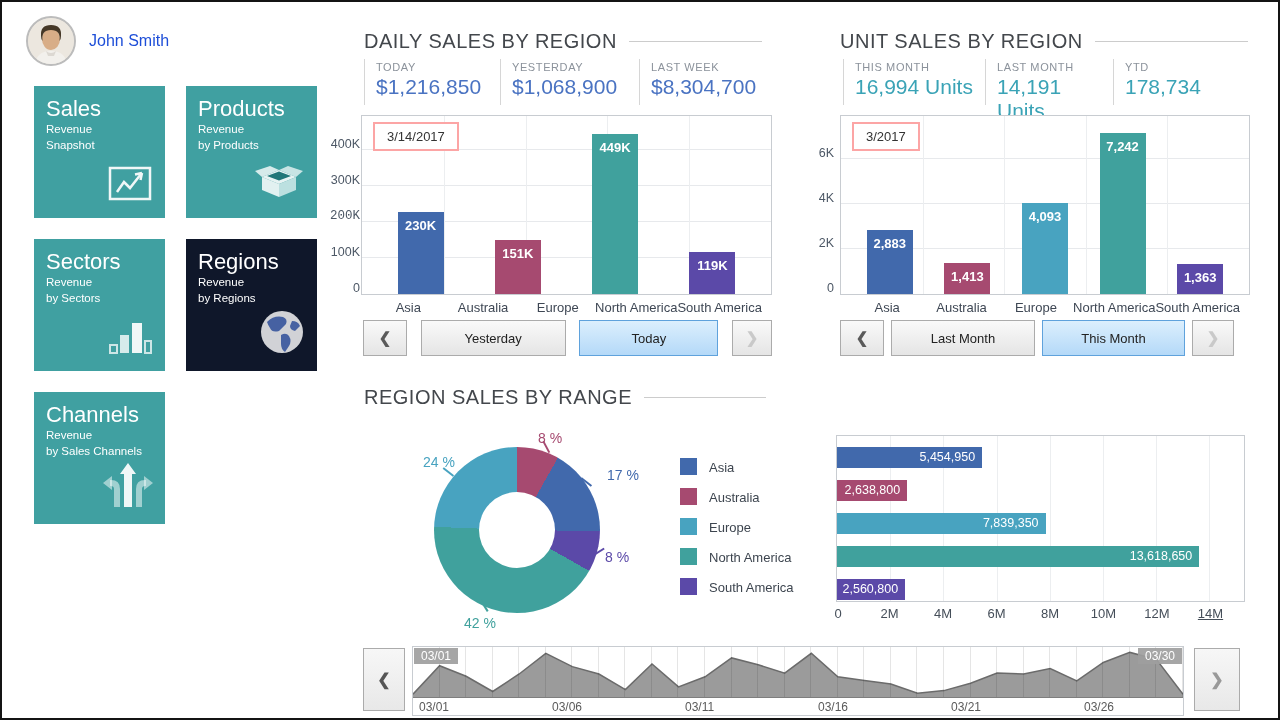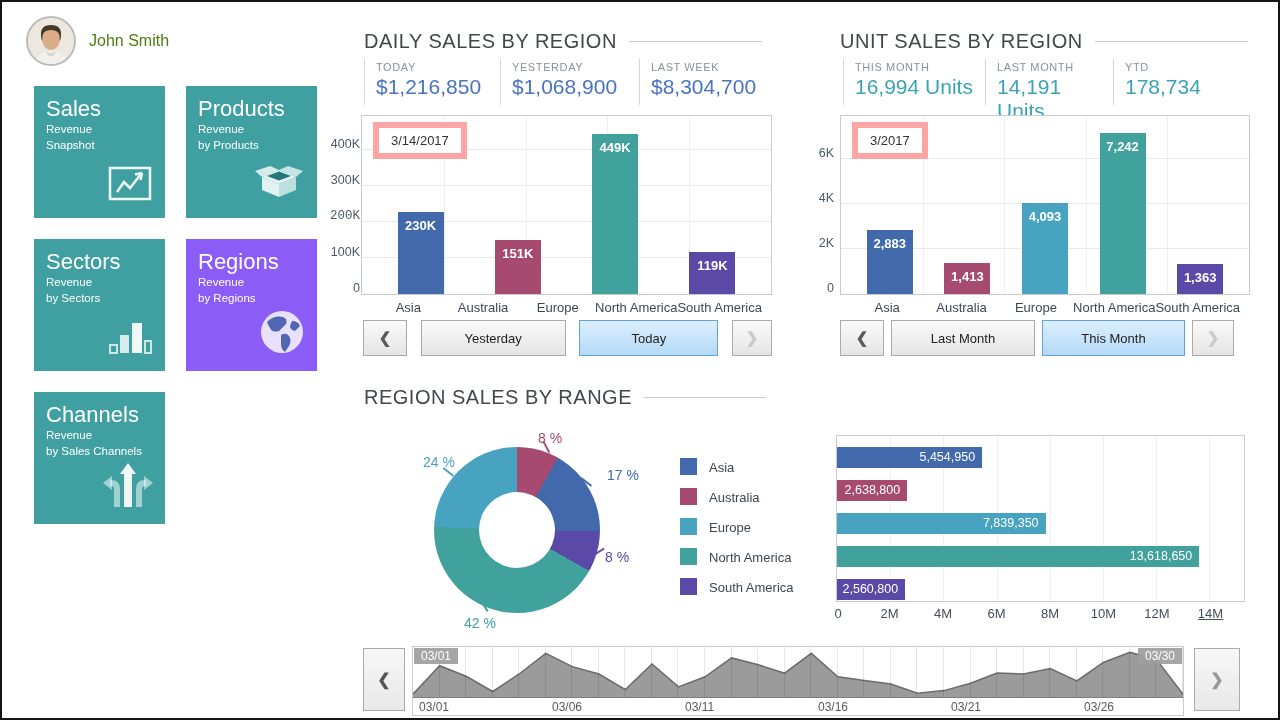--- a/index.html
+++ b/index.html
@@ -2,21 +2,21 @@
 <html><head>
 <meta charset="utf-8">
 <style>
   html,body{margin:0;padding:0;background:#fff;}
   .frame{position:relative;width:1280px;height:720px;box-sizing:border-box;border:2px solid #141414;
          background:#fff;font-family:"Liberation Sans",sans-serif;overflow:hidden;}
   
   .profile{position:absolute;left:24px;top:14px;display:flex;align-items:center;}
   .avatar{width:46px;height:46px;border-radius:50%;border:2px solid #bcbcbc;overflow:hidden;background:#ece7df;}
   .avatar svg{display:block;}
-  .uname{margin-left:13px;font-size:16px;color:#4d7c0f;}
+  .uname{margin-left:13px;font-size:16px;color:#1d4ed8;}
   
   .tiles{position:absolute;left:32px;top:84px;width:271px;display:grid;grid-template-columns:131px 131px;gap:21px;}
   .tile{position:relative;height:132px;color:#fff;box-sizing:border-box;padding:10px 12px;cursor:pointer;}
   .tile h2{margin:0;font-size:22px;font-weight:300;line-height:1.15;}
   .tile .tl{font-size:11.5px;line-height:1.4;}
   .tile .ticon{position:absolute;right:12px;bottom:12px;opacity:.92;}
   
   .sec{position:absolute;display:flex;align-items:center;gap:12px;font-size:20px;font-weight:300;
        color:#43474c;letter-spacing:.5px;white-space:nowrap;}
   .sec .rule{flex:1;height:1px;background:#ccc;}
@@ -29,21 +29,21 @@
   .plot{position:absolute;border:1px solid #c8ccd1;background:#fff;box-sizing:border-box;}
   .hgrid{position:absolute;left:0;right:0;height:1px;background:#e7e9ec;}
   .vgrid{position:absolute;top:0;bottom:0;width:1px;background:#eceef0;}
   .cells{position:absolute;left:0;right:0;top:0;bottom:0;display:flex;padding:0 10px;}
   .cell{flex:1;display:flex;align-items:flex-end;justify-content:center;font-weight:bold;}
   .vbar{width:46px;position:relative;}
   .vlabel{position:absolute;top:6px;left:-10px;right:-10px;text-align:center;color:#fff;font-size:13px;}
   .cats{position:absolute;display:flex;padding:0 10px;box-sizing:border-box;}
   .cat{flex:1;text-align:center;font-size:13px;color:#3e4754;white-space:nowrap;}
   .yticks span{position:absolute;right:8px;font-size:12.5px;color:#4d5866;}
-  .ann{position:absolute;background:#fff;border:6px solid #fca5a5;padding:5px 12px;font-size:13px;color:#333;z-index:3;}
+  .ann{position:absolute;background:#fff;border:2px solid #fca5a5;padding:5px 12px;font-size:13px;color:#333;z-index:3;}
   
   .btnrow{position:absolute;display:flex;justify-content:space-between;}
   .btn{box-sizing:border-box;height:36px;border:1px solid #ababab;background:linear-gradient(180deg,#f9f9f9,#e5e5e5);
        font-size:13px;color:#222;display:flex;align-items:center;justify-content:center;cursor:pointer;}
   .btn.sel{border-color:#5fa2dc;background:linear-gradient(180deg,#dceffd,#b4d9f8);}
   .btn.arrow{font-size:15px;color:#5a5a5a;font-weight:bold;}
   .btn.disabled{color:#c9c9c9;cursor:default;}
   
   .donut{position:absolute;width:166px;height:166px;border-radius:50%;}
   .hole{position:absolute;left:45px;top:45px;width:76px;height:76px;border-radius:50%;background:#fff;}
@@ -128,21 +128,21 @@
       <div class="tl">by Sectors</div>
       <span class="ticon">
         <svg width="46" height="40" viewBox="0 0 46 40">
           <rect x="3" y="30" width="7" height="8" fill="none" stroke="#fff" stroke-width="2" opacity=".8"></rect>
           <rect x="13" y="20" width="9" height="18" fill="#fff" opacity=".85"></rect>
           <rect x="25" y="8" width="10" height="30" fill="#fff"></rect>
           <rect x="38" y="26" width="6" height="12" fill="none" stroke="#fff" stroke-width="2" opacity=".8"></rect>
         </svg>
       </span>
     </div>
-    <div class="tile" style="background-color: #8b5cf6;">
+    <div class="tile" style="background-color: #0f172a;">
       <h2>Regions</h2>
       <div class="tl">Revenue</div>
       <div class="tl">by Regions</div>
       <span class="ticon">
         <svg width="46" height="46" viewBox="0 0 46 46">
           <circle cx="23" cy="23" r="21" fill="#fff" opacity="0.88"></circle>
           <path d="M8,13 q7,-7 16,-5 q5,2 3,7 l-7,7 q-7,2 -9,-3 q-2,-3 -3,-6z" fill="#4b68ad"></path>
           <path d="M22,26 q5,-3 8,1 q3,5 0,10 l-4,6 q-4,-3 -4,-8z" fill="#4b68ad"></path>
           <path d="M33,12 q6,0 8,5 l-5,5 q-5,-1 -5,-5z" fill="#4b68ad"></path>
         </svg>

